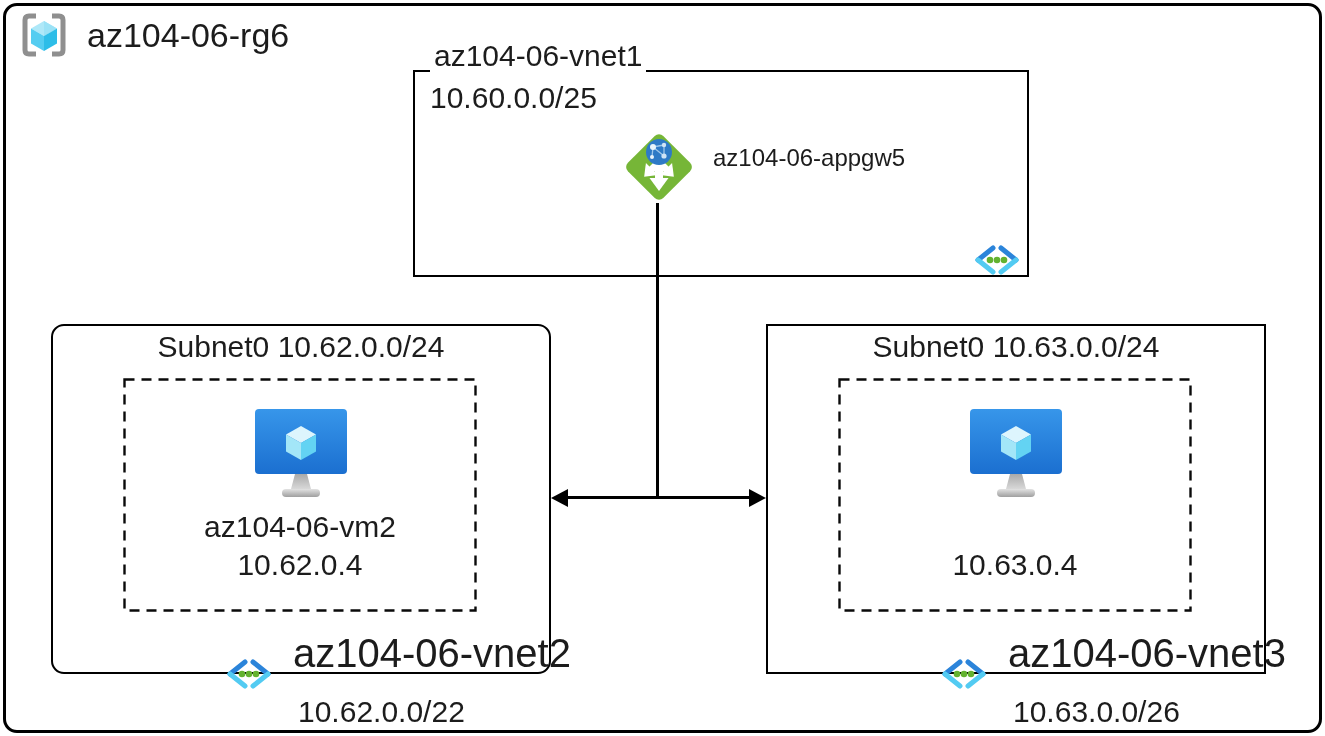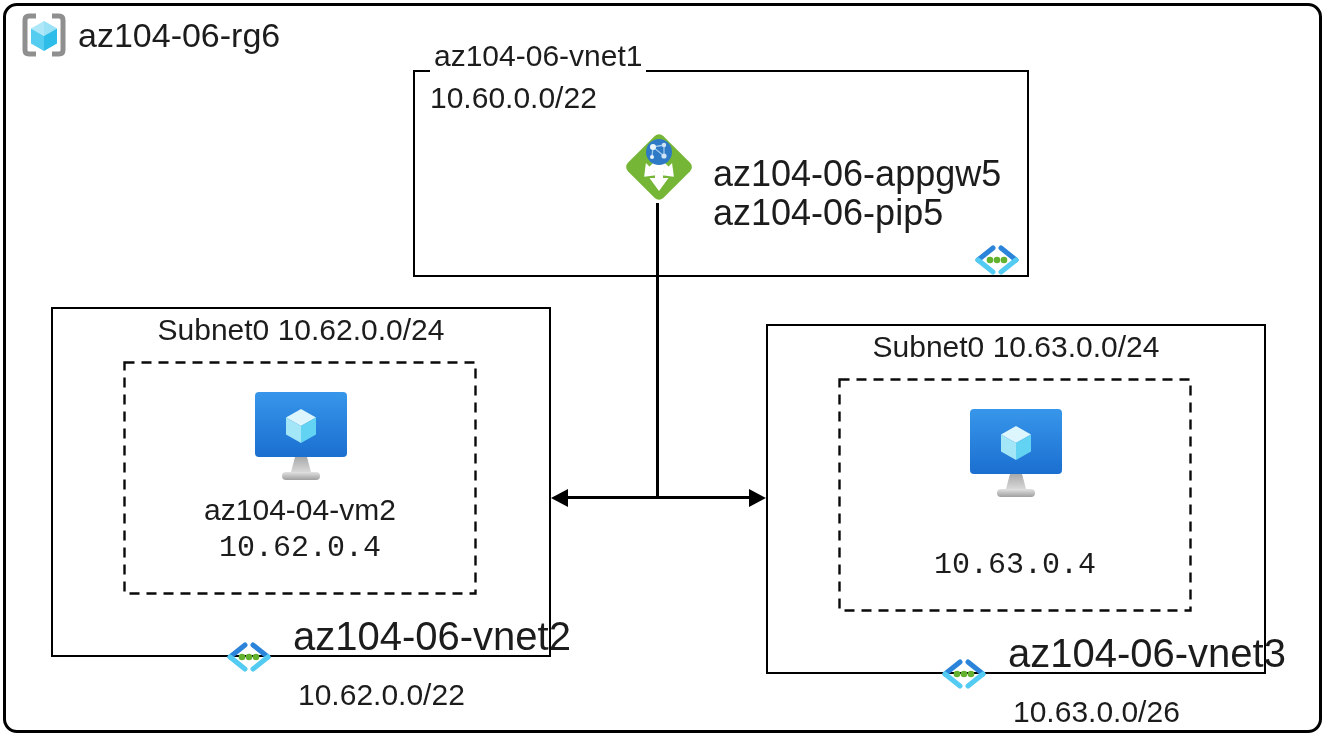--- a/index.html
+++ b/index.html
@@ -2,40 +2,40 @@
 <html><head>
 <meta charset="utf-8">
 <style>
   html,body{margin:0;padding:0;background:#fff;}
   .canvas{
     position:relative;width:1325px;height:736px;background:#ffffff;
     font-family:"Liberation Sans",sans-serif;color:#1c1c1c;overflow:hidden;
   }
   .box{position:absolute;border:2.5px solid #000;background:transparent;box-sizing:border-box;}
   .rg-box{left:3px;top:3px;width:1319px;height:730px;border:3px solid #000;border-radius:14px;}
-  .rg-header{position:absolute;left:20px;top:12px;display:flex;align-items:center;gap:10px;}
+  .rg-header{position:absolute;left:20px;top:12px;display:flex;align-items:center;gap:19px;}
   .rg-header svg{width:48px;height:46px;display:block;}
   .rg-label{font-size:34px;line-height:46px;white-space:nowrap;}
 
   .vnet1-box{left:413px;top:70px;width:616px;height:207px;}
   .vnet1-title{position:absolute;left:15px;top:-32px;font-size:30px;line-height:32px;white-space:nowrap;background:#fff;padding:0 4px;}
   .vnet1-cidr{position:absolute;left:15px;top:9px;font-size:30px;line-height:34px;white-space:nowrap;}
   .appgw-icon{position:absolute;left:204px;top:55px;width:80px;height:80px;}
-  .appgw-labels{position:absolute;left:298px;top:82px;font-size:36px;line-height:39px;white-space:nowrap;}
+  .appgw-labels{position:absolute;left:298px;top:66px;font-size:24px;line-height:39px;white-space:nowrap;}
   .vnet-badge{position:absolute;width:48px;height:30px;}
   .badge-vnet1{left:558px;top:173px;}
 
   .subnet-box{width:500px;height:350px;}
-  .subnet-left{left:51px;top:307px;}
+  .subnet-left{left:51px;top:324px;border-radius:13px;}
   .subnet-right{left:766px;top:324px;padding-left:18px;}
   .subnet-title{position:absolute;left:0;top:4px;width:100%;text-align:center;font-size:30px;line-height:34px;white-space:nowrap;}
   .dashed-boundary{position:absolute;left:70px;top:52px;width:354px;height:234px;}
   .vm-icon{position:absolute;left:198px;top:80px;width:100px;height:94px;}
   .vm-name{position:absolute;left:71px;top:184px;width:352px;text-align:center;font-size:30px;line-height:34px;white-space:nowrap;}
-  .vm-ip{position:absolute;left:71px;top:222px;width:352px;text-align:center;font-size:30px;line-height:34px;white-space:nowrap;font-family:Liberation Mono, monospace;}
+  .vm-ip{position:absolute;left:71px;top:222px;width:352px;text-align:center;font-size:30px;line-height:34px;white-space:nowrap;}
   .badge-subnet{left:172px;top:333px;}
   .vnet-label-name{position:absolute;left:240px;top:310px;font-size:40px;line-height:34px;white-space:nowrap;}
   .vnet-label-cidr{position:absolute;left:245px;top:349px;font-size:30px;line-height:34px;white-space:nowrap;margin-top:20px;}
 
   .vline{position:absolute;left:655.5px;top:203px;width:3px;height:295px;background:#000;}
   .hline{position:absolute;left:560px;top:496px;width:198px;height:3px;background:#000;}
   .arrowhead{position:absolute;width:0;height:0;border-top:9px solid transparent;border-bottom:9px solid transparent;}
   .arrowhead-left{left:551px;top:489px;border-right:17px solid #000;}
   .arrowhead-right{left:749px;top:489px;border-left:17px solid #000;}
 
@@ -115,47 +115,46 @@
   <div class="box rg-box"></div>
   <div class="rg-header">
     <svg>
         <use href="#sym-rg"></use>
       </svg>
     <span class="rg-label">az104-06-rg6</span>
   </div>
 
   <div class="box vnet1-box">
     <div class="vnet1-title">az104-06-vnet1</div>
-    <div class="vnet1-cidr">10.60.0.0/22</div>
+    <div class="vnet1-cidr">10.60.0.0/25</div>
     <svg class="appgw-icon">
         <use href="#sym-appgw"></use>
       </svg>
     <div class="appgw-labels">
       <div>az104-06-appgw5</div>
-      <div>az104-06-pip5</div>
     </div>
     <svg class="vnet-badge badge-vnet1">
         <use href="#sym-vnet"></use>
       </svg>
   </div>
 
   <div class="vline"></div>
   <div class="hline"></div>
   <div class="arrowhead arrowhead-left"></div>
   <div class="arrowhead arrowhead-right"></div>
 
   <div class="box subnet-box subnet-left">
     <div class="subnet-title">Subnet0 10.62.0.0/24</div>
     <svg class="dashed-boundary">
         <use href="#sym-dash"></use>
       </svg>
     <svg class="vm-icon">
         <use href="#sym-vm"></use>
       </svg>
-    <div class="vm-name">az104-04-vm2</div>
+    <div class="vm-name">az104-06-vm2</div>
     <div class="vm-ip">10.62.0.4</div>
     <svg class="vnet-badge badge-subnet">
         <use href="#sym-vnet"></use>
       </svg>
     <div class="vnet-label-name">az104-06-vnet2</div>
     <div class="vnet-label-cidr">10.62.0.0/22</div>
   </div>
 
   <div class="box subnet-box subnet-right">
     <div class="subnet-title">Subnet0 10.63.0.0/24</div>

